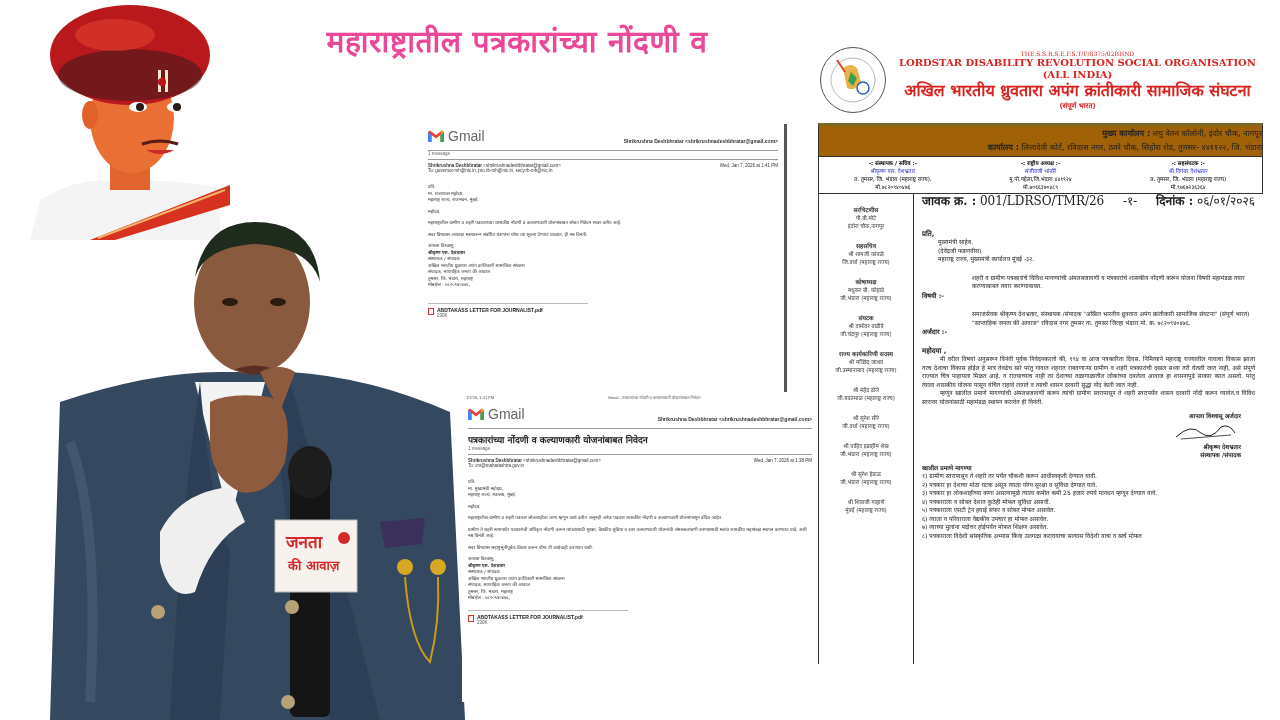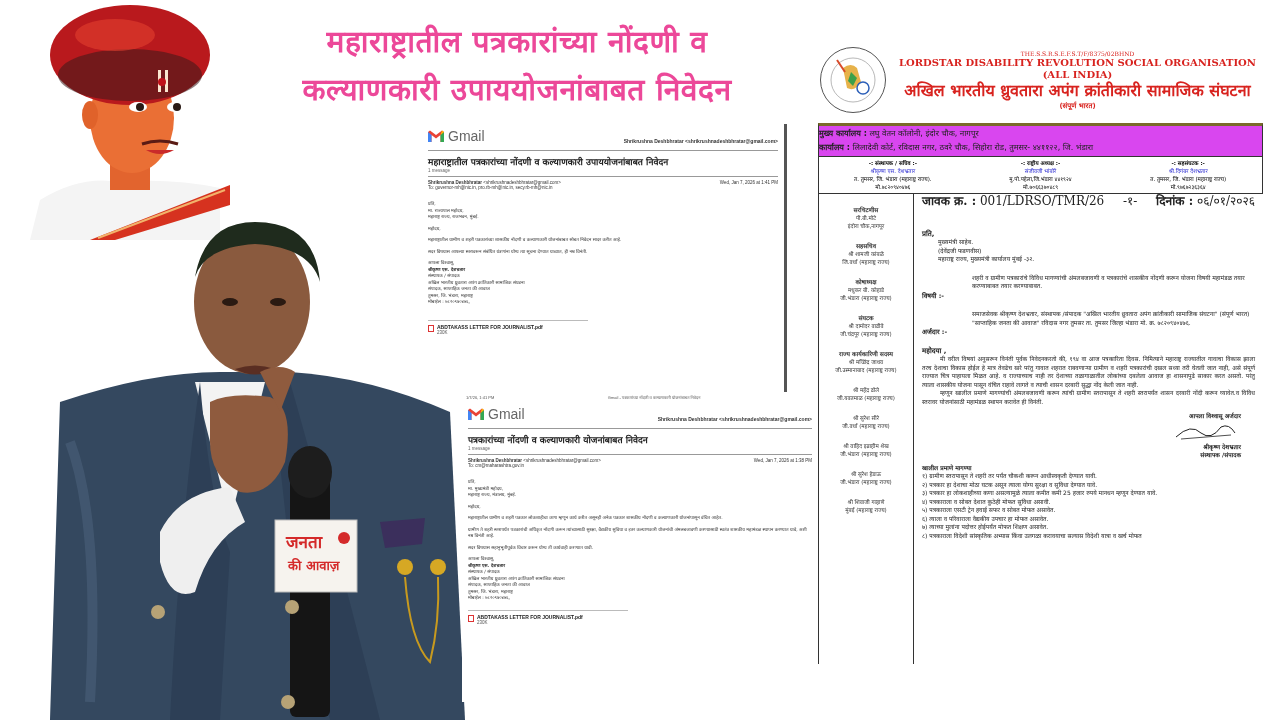--- a/index.html
+++ b/index.html
@@ -48,21 +48,21 @@
 
   
   .letter { position: absolute; left: 818px; top: 40px; width: 445px; height: 680px; background: #fff; font-family: "DejaVu Serif", serif; }
   .lh-top { display: flex; align-items: center; height: 80px; }
   .lh-logo { width: 66px; height: 66px; border-radius: 50%; border: 1.5px solid #555; position: relative; margin: 0 6px 0 2px; flex: none; }
   .lh-titles { flex: 1; text-align: center; color: #d8231f; }
   .lh-reg { font-size: 6px; }
   .lh-en { font-size: 10px; font-weight: bold; line-height: 12px; }
   .lh-mr { font-size: 16px; font-weight: bold; font-family: "DejaVu Sans", sans-serif; line-height: 20px; }
   .lh-mr-sub { font-size: 7px; font-weight: bold; font-family: "DejaVu Sans", sans-serif; }
-  .lh-band { margin-top: 3px; border: 1px solid #333; border-top: 3px solid #7a6a2a; background: #d946ef; text-align: left; font-size: 8px; line-height: 14px; color: #222; font-family: "DejaVu Sans", sans-serif; padding: 1px 0; }
+  .lh-band { margin-top: 3px; border: 1px solid #333; border-top: 3px solid #7a6a2a; background: #a16207; text-align: right; font-size: 8px; line-height: 14px; color: #222; font-family: "DejaVu Sans", sans-serif; padding: 1px 0; }
   .lh-band b { font-weight: bold; }
   .lh-officers { display: flex; border-left: 1px solid #333; border-right: 1px solid #333; border-bottom: 1px solid #333; font-family: "DejaVu Sans", sans-serif; font-size: 5.5px; text-align: center; line-height: 8px; padding: 2px 0; }
   .lh-off { flex: 1; }
   .lh-off .role { font-weight: bold; }
   .lh-off .name { color: #2a2ad0; }
   .lh-main { display: flex; height: 470px; }
   .lh-side { width: 96px; border-left: 1px solid #333; border-right: 1px solid #333; font-family: "DejaVu Sans", sans-serif; text-align: center; font-size: 5.5px; line-height: 8px; color: #333; padding-top: 12px; }
   .lh-side .m { margin-bottom: 12px; }
   .lh-side .role { font-weight: bold; font-size: 6px; }
   .lh-body { flex: 1; padding: 3px 8px 0 8px; font-family: "DejaVu Sans", sans-serif; font-size: 6px; line-height: 8.5px; color: #222; }
@@ -78,21 +78,20 @@
   .lh-para { text-indent: 18px; text-align: justify; }
   .lh-sign { text-align: right; margin-top: 6px; padding-right: 14px; font-weight: bold; }
   .lh-sign .sigline { height: 22px; }
   .lh-demands-title { font-weight: bold; margin-top: 4px; }
 </style>
 </head>
 <body>
 
 <div class="headline">
   <div>महाराष्ट्रातील पत्रकारांच्या नोंदणी व</div>
-  <div>कल्याणकारी उपाययोजनांबाबत निवेदन</div>
 </div>
 
 <div class="portrait">
   <svg width="210" height="240" viewBox="0 0 210 240">
 
     <path d="M20 200 Q60 175 100 182 Q150 178 200 188 L200 240 L10 240 Z" fill="#f4f4f4"></path>
     <path d="M70 240 L210 185 L210 205 L95 240 Z" fill="#d6321f"></path>
     <path d="M78 238 L205 190" stroke="#f2b36b" stroke-width="2"></path>
 
     <rect x="90" y="150" width="40" height="40" fill="#e2642e"></rect>
@@ -166,21 +165,20 @@
         <path d="M0 2 L0 12 L3.5 12 L3.5 5 L8 8.5 L12.5 5 L12.5 12 L16 12 L16 2 L14 0.5 L8 5 L2 0.5 Z" fill="#ea4335"></path>
         <path d="M0 2 L0 12 L3.5 12 L3.5 5 Z" fill="#4285f4"></path>
         <path d="M12.5 5 L12.5 12 L16 12 L16 2 Z" fill="#34a853"></path>
         <path d="M14 0.5 L16 2 L12.5 5 Z" fill="#fbbc04"></path>
       </svg>
       <span class="gm-logo-text">Gmail</span>
     </div>
     <span class="gm-from-hdr">Shrikrushna Deshbhratar &lt;shrikrushnadeshbhratar@gmail.com&gt;</span>
   </div>
   <div class="gm-rule"></div>
-  <div class="gm-subject">महाराष्ट्रातील पत्रकारांच्या नोंदणी व कल्याणकारी उपाययोजनांबाबत निवेदन</div>
   <div class="gm-count">1 message</div>
   <div class="gm-rule"></div>
   <div class="gm-meta">
     <div class="gm-meta-row">
       <span><span class="gm-sender">Shrikrushna Deshbhratar</span> <span>&lt;shrikrushnadeshbhratar@gmail.com&gt;</span></span>
       <span>Wed, Jan 7, 2026 at 1:41 PM</span>
     </div>
     <div>To: governor-mh@nic.in, pro.rb-mh@nic.in, secy.rb-mh@nic.in</div>
   </div>
   <div class="gm-body">

